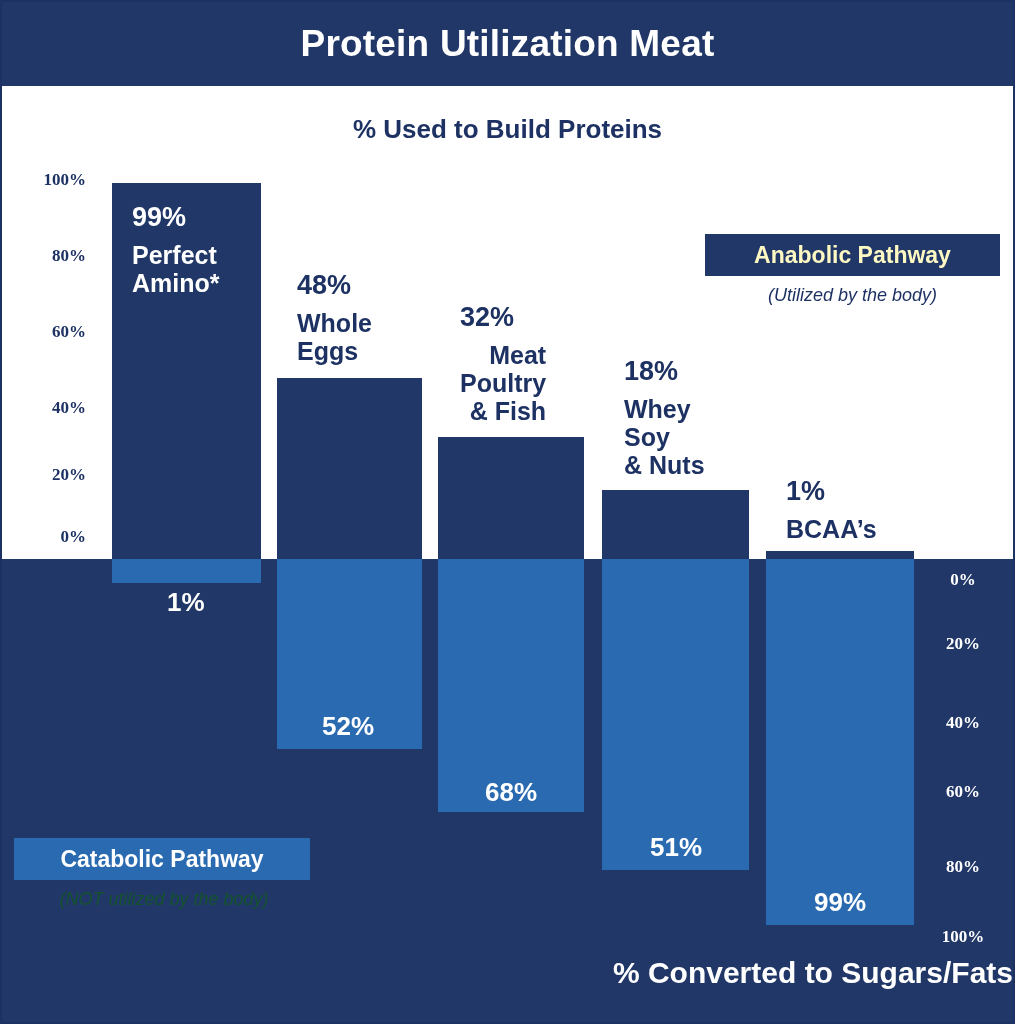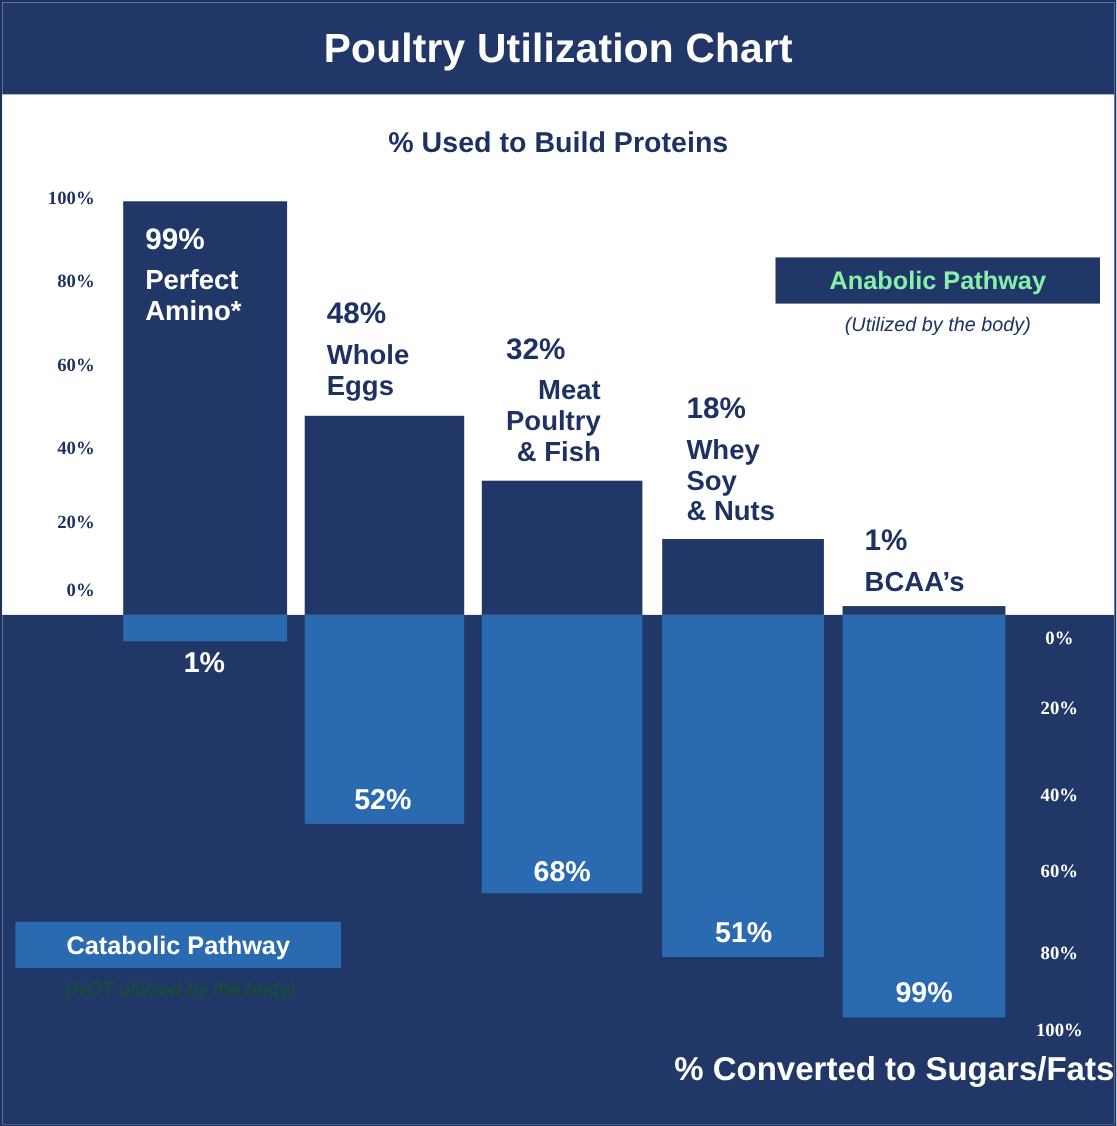--- a/index.html
+++ b/index.html
@@ -87,21 +87,21 @@
     position:absolute;
     color:#ffffff;font-size:26px;font-weight:bold;
   }
 
   
   #anabolic-box{
     position:absolute;left:703px;top:232px;width:295px;height:42px;
     background:#213767;
     display:flex;align-items:center;justify-content:center;
   }
-  #anabolic-box-label{color:#86efac;font-size:23px;font-weight:bold;}
+  #anabolic-box-label{color:#fef9c3;font-size:23px;font-weight:bold;}
   #anabolic-sub{
     position:absolute;left:703px;top:283px;width:295px;
     text-align:center;color:#1d3263;font-size:18px;font-style:italic;
   }
 
   #catabolic-box{
     position:absolute;left:12px;top:836px;width:296px;height:42px;
     background:#2a6ab0;
     display:flex;align-items:center;justify-content:center;
   }
@@ -110,21 +110,21 @@
     position:absolute;left:12px;top:887px;width:300px;
     text-align:center;color:#14532d;font-size:18px;font-style:italic;
   }
 </style>
 </head>
 <body>
 
 <div id="page">
 
   <div id="title-bar">
-    <div id="title-text">Poultry Utilization Chart</div>
+    <div id="title-text">Protein Utilization Meat</div>
   </div>
 
   <div id="plot-white"></div>
 
   <div id="plot-dark"></div>
 
   <div id="subtitle-top">% Used to Build Proteins</div>
   <div id="subtitle-bottom">% Converted to Sugars/Fats</div>
 
   <div class="axis-left" style="top:168px;">100%</div>

